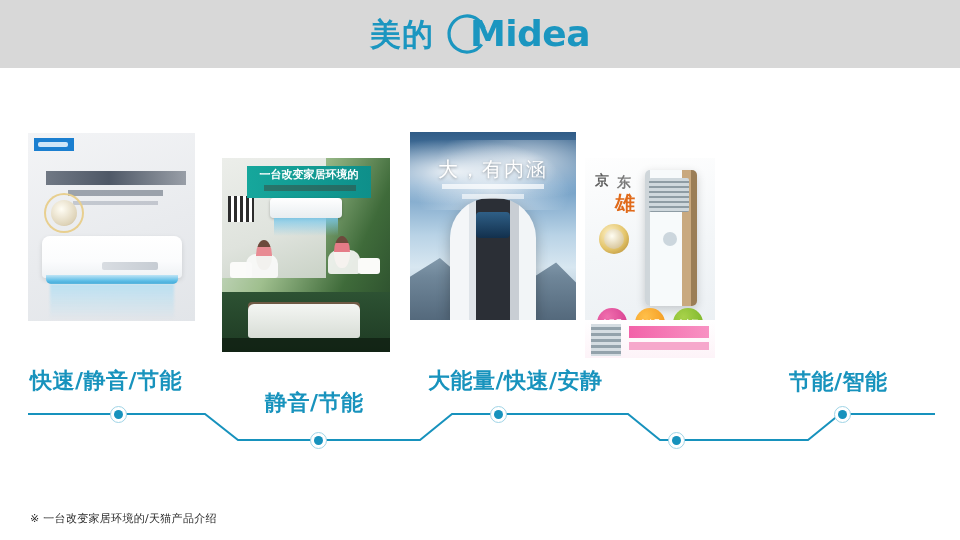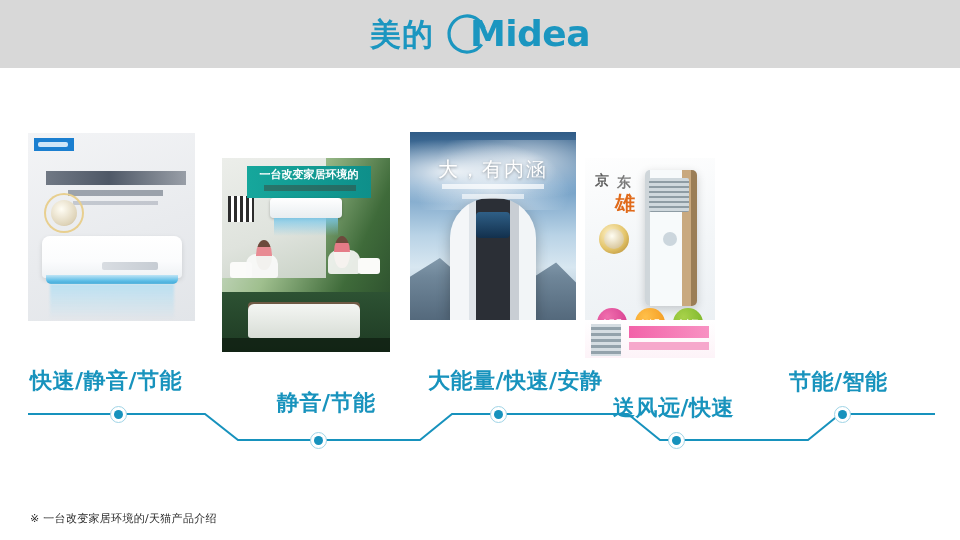--- a/index.html
+++ b/index.html
@@ -197,21 +197,21 @@
   .c5 .tagtxt { position:absolute; right:52px; bottom:16px; width:40px;height:6px;
         background: rgba(190,215,235,.55); }
 
   
   .cap {
     position: absolute; color: #1893bd; font-weight: 700;
     font-size: 22px; white-space: nowrap; letter-spacing: .5px;
     font-family: "DejaVu Sans", "Liberation Sans", sans-serif;
   }
   .cap1 { left: 30px;  top: 366px; }
-  .cap2 { left: 265px; top: 388px; margin-left: 12px; }
+  .cap2 { left: 265px; top: 388px; }
   .cap3 { left: 428px; top: 366px; text-align: right; }
   .cap4 { left: 613px; top: 393px; }
   .cap5 { left: 789px; top: 367px; }
 
   
   .timeline { position: absolute; left: 0; top: 396px; width: 960px; height: 66px; }
   .node {
     position: absolute; width: 17px; height: 17px; border-radius: 50%;
     background: #ffffff; border: 1.4px solid #9fd4e6;
   }
@@ -317,21 +317,20 @@
       <div class="mini"></div>
       <div class="ptxt"></div>
       <div class="ptxt2"></div>
     </div>
   </div>
 
 
   <div class="cap cap1">快速/静音/节能</div>
   <div class="cap cap2">静音/节能</div>
   <div class="cap cap3">大能量/快速/安静</div>
-  <div class="cap cap4">送风远/快速</div>
   <div class="cap cap5">节能/智能</div>
 
   <div class="timeline">
     <svg width="960" height="66" viewBox="0 0 960 66">
       <polyline points="28,18 205,18 238,44 420,44 452,18 628,18 660,44 808,44 840,18 935,18" fill="none" stroke="#1792bd" stroke-width="2"></polyline>
     </svg>
   </div>
   <div class="node n-a"></div>
   <div class="node n-b"></div>
   <div class="node n-c"></div>

